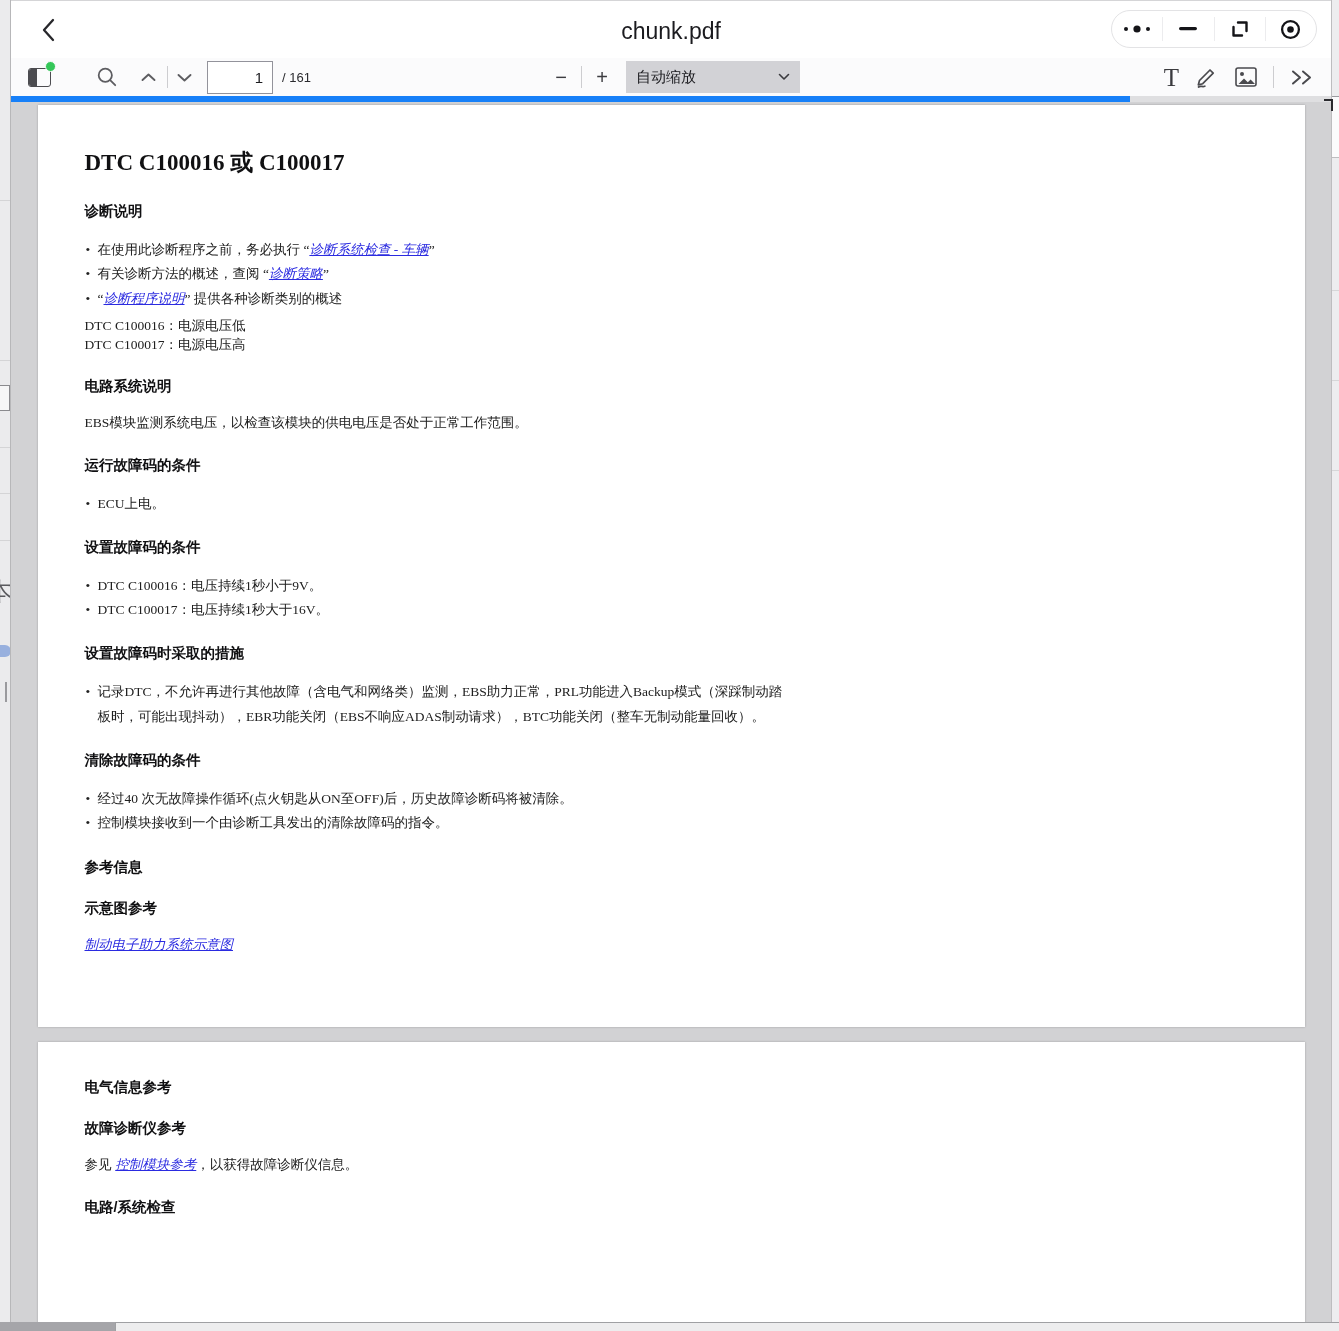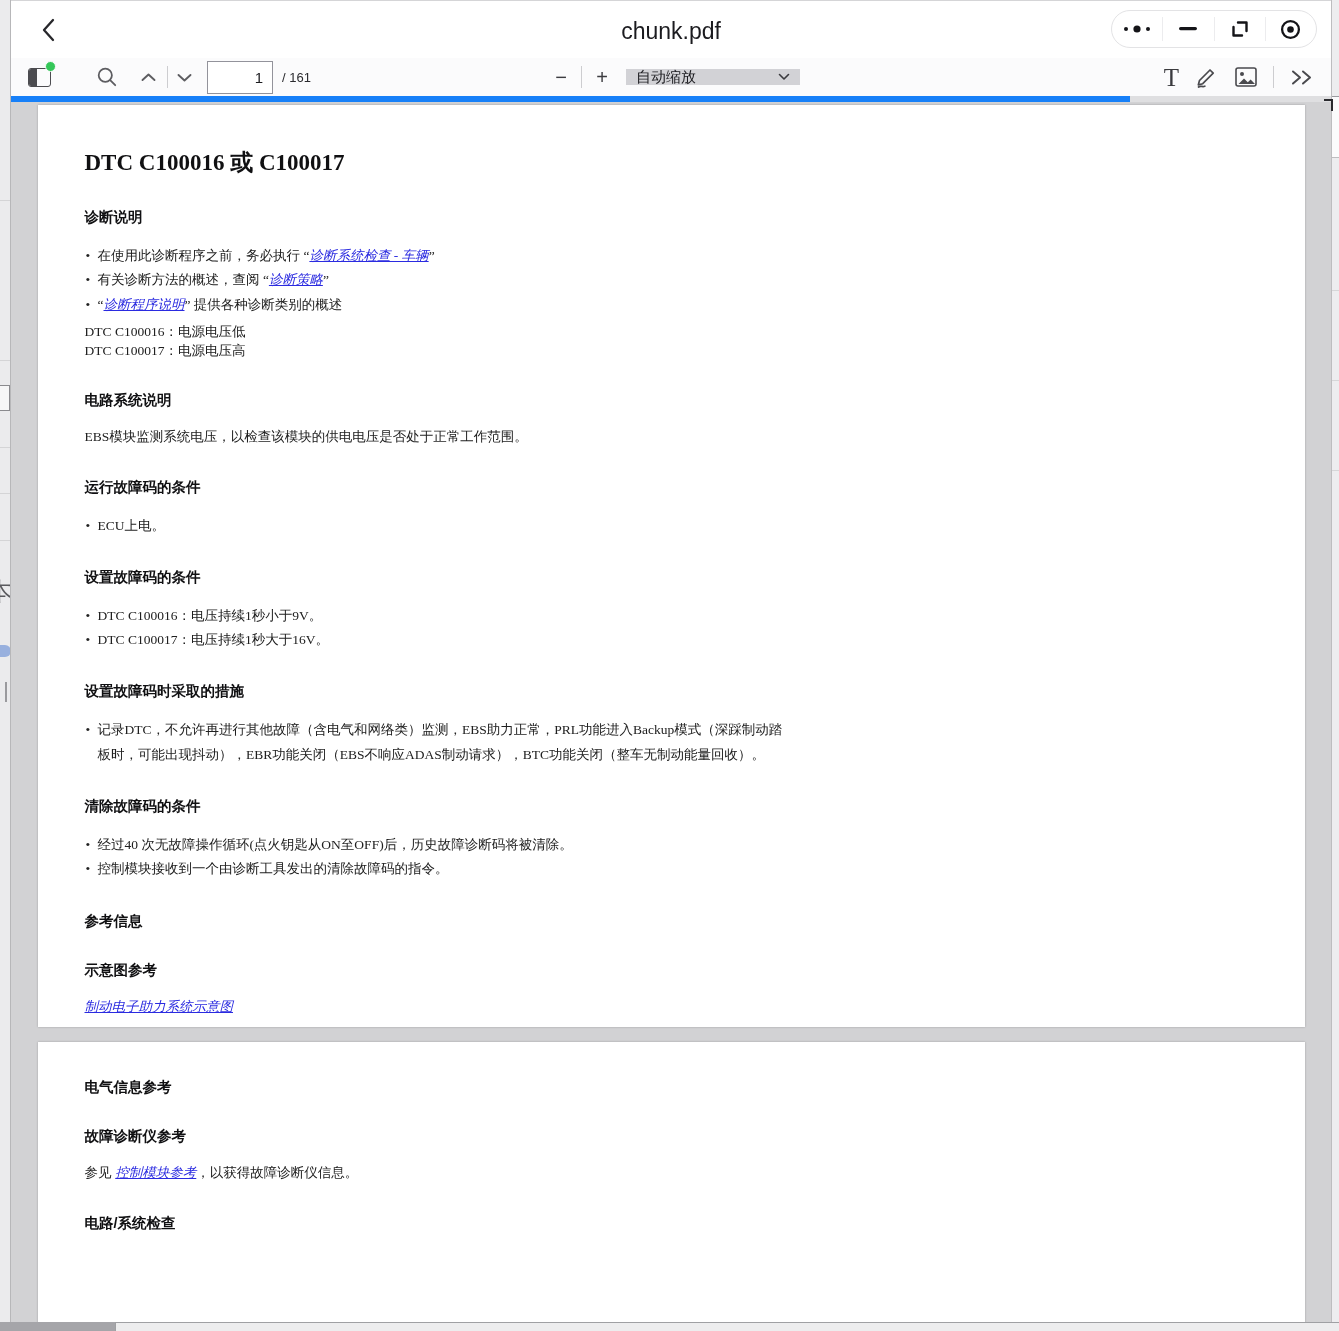--- a/index.html
+++ b/index.html
@@ -51,41 +51,41 @@
   .sidebar-toggle .frame .panel { width:8px; height:100%; background:#4c4c50; }
   .sidebar-toggle .badge { position:absolute; right:-4px; top:-6px; width:11px; height:11px;
                            border-radius:50%; background:#35c759; border:1.5px solid #fbfbfc; }
   .tb-div { width:1px; height:22px; background:#cdcdd0; }
   .page-input { width:66px; height:33px; border:1px solid #93939b; background:#fff;
                 text-align:right; padding-right:9px; font-size:15px; color:#1b1b1f;
                 font-family:"Liberation Sans","DejaVu Sans",sans-serif; }
   .page-count { font-size:13px; color:#2a2a2e; margin-left:9px; }
   .tb-zoomgrp { position:absolute; left:540px; top:0; height:38px; display:flex; align-items:center; }
   .zoom-btn { font-size:20px; color:#3c3c40; width:20px; text-align:center; cursor:pointer; }
-  .zoom-select { margin-left:14px; width:174px; height:16px; background:#d2d2d6;
+  .zoom-select { margin-left:14px; width:174px; height:32px; background:#d2d2d6;
                  display:flex; align-items:center; padding:0 10px; cursor:pointer;gap:12px; }
   .zoom-select .zs-label { font-size:15px; color:#1b1b1f; flex:1; }
   .tb-right { position:absolute; right:16px; top:0; height:38px; display:flex; align-items:center; gap:16px; }
   .text-tool { font-family:"Liberation Serif","DejaVu Serif",serif; font-size:25px; color:#3a3a3e;
                line-height:1; cursor:pointer; }
 
   
   .progress { height:6px; background:#dfdfe1; position:relative; }
   .progress .fill { position:absolute; left:0; top:0; height:6px; background:#1780f8; }
 
   
   .viewer { position:relative; height:1230px; background:#d2d2d4; overflow:hidden; }
   .pdf-page { width:1267px; margin:0 auto; background:#ffffff; box-shadow:0 0 2px rgba(0,0,0,.25);
               overflow:hidden; }
   .page1 { margin-top:3px; height:922px; padding:40px 47px 0;font-family:Liberation Serif, serif; }
   .page2 { margin-top:15px; height:290px; padding:36px 47px 4px; }
   .doc-content { width:700px; color:#202020; }
 
   .doc-h1 { font-size:23px; font-weight:700; color:#101012; margin:2px 0 24px; }
-  .doc-h2 { font-size:14.5px; font-weight:700; color:#101012; margin:30px 0 17px; }
+  .doc-h2 { font-size:14.5px; font-weight:700; color:#101012; margin:22px 0 17px; }
   .doc-p  { font-size:13.5px; line-height:1.55; margin:4px 0; }
   .doc-lines div { font-size:13.5px; line-height:1.4; }
   .doc-ul { margin:6px 0; }
   .doc-li { position:relative; padding-left:13px; font-size:13.5px; line-height:1.8; }
   .doc-li::before { content:"•"; position:absolute; left:1px; top:0; color:#202020; }
   .doc-link { color:#2b2be0; font-style:italic; text-decoration:underline; cursor:pointer; }
 
   
   .bottom-strip { position:absolute; left:0; bottom:0; width:1339px; height:9px; z-index:8; display:flex; }
   .bottom-strip .dark { width:115px; height:100%; background:#a5a5a9; }

